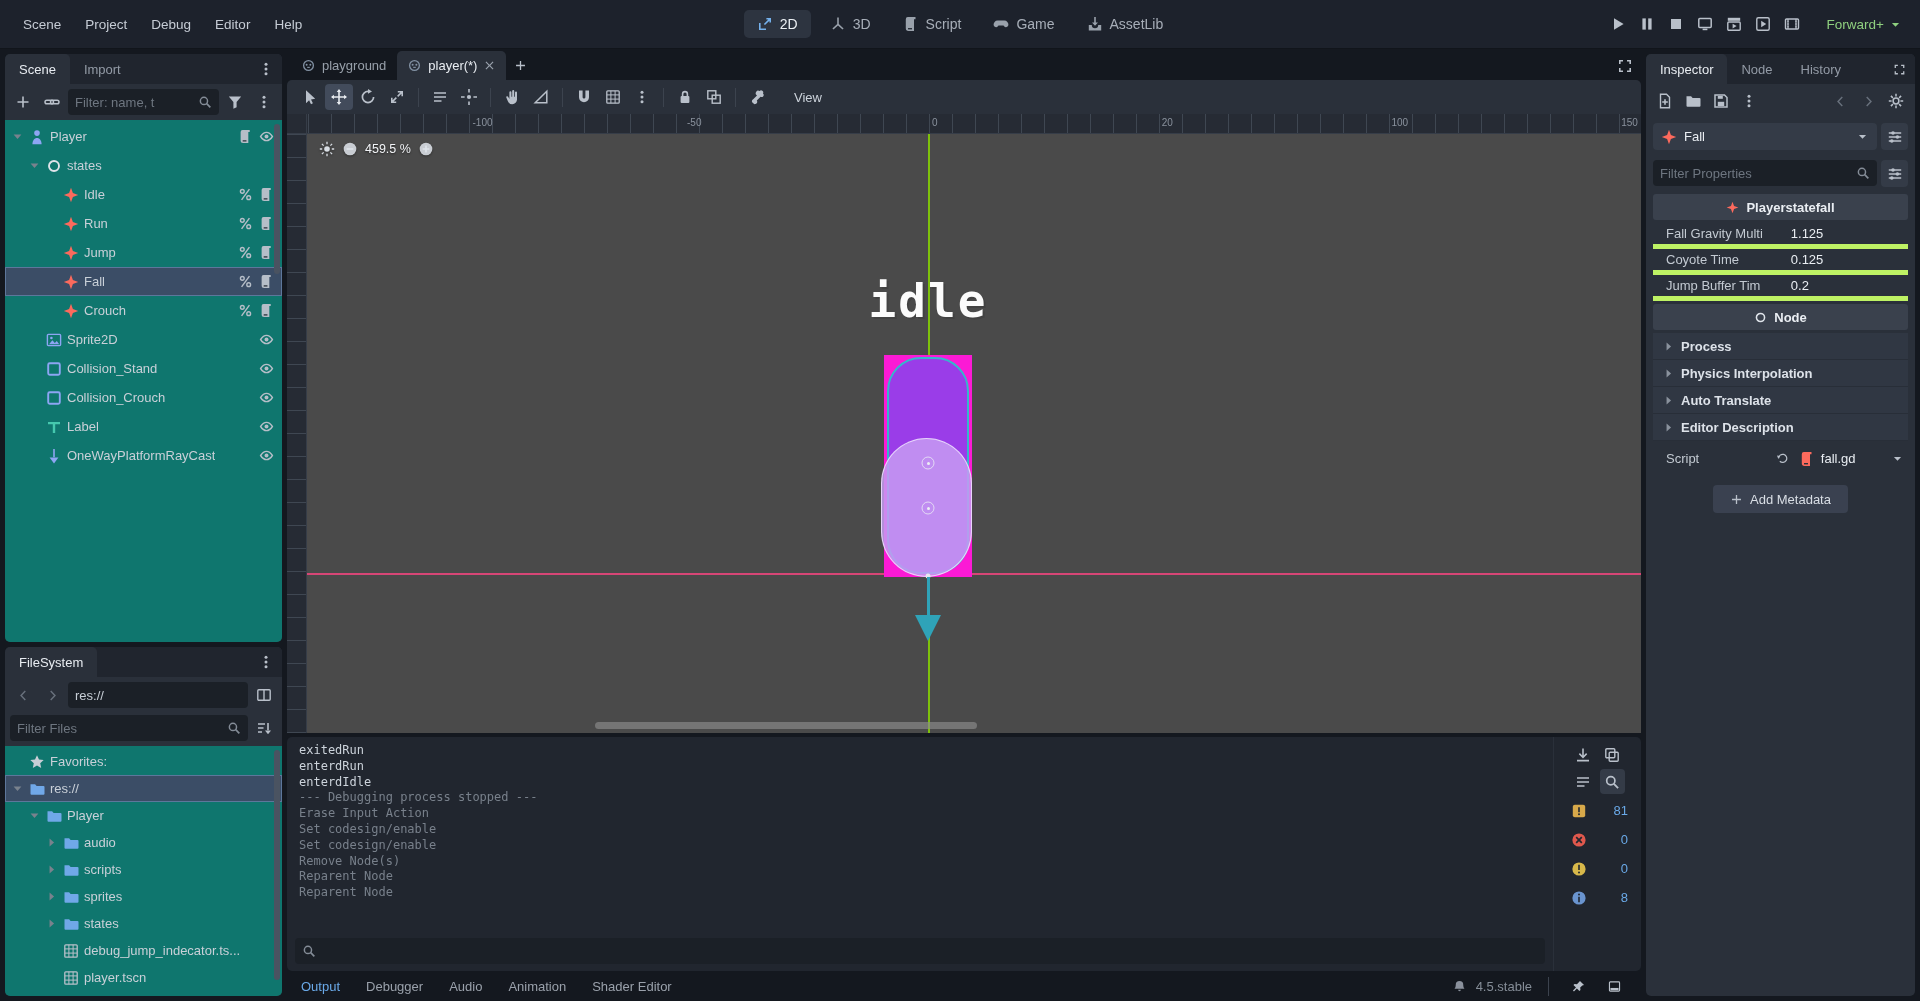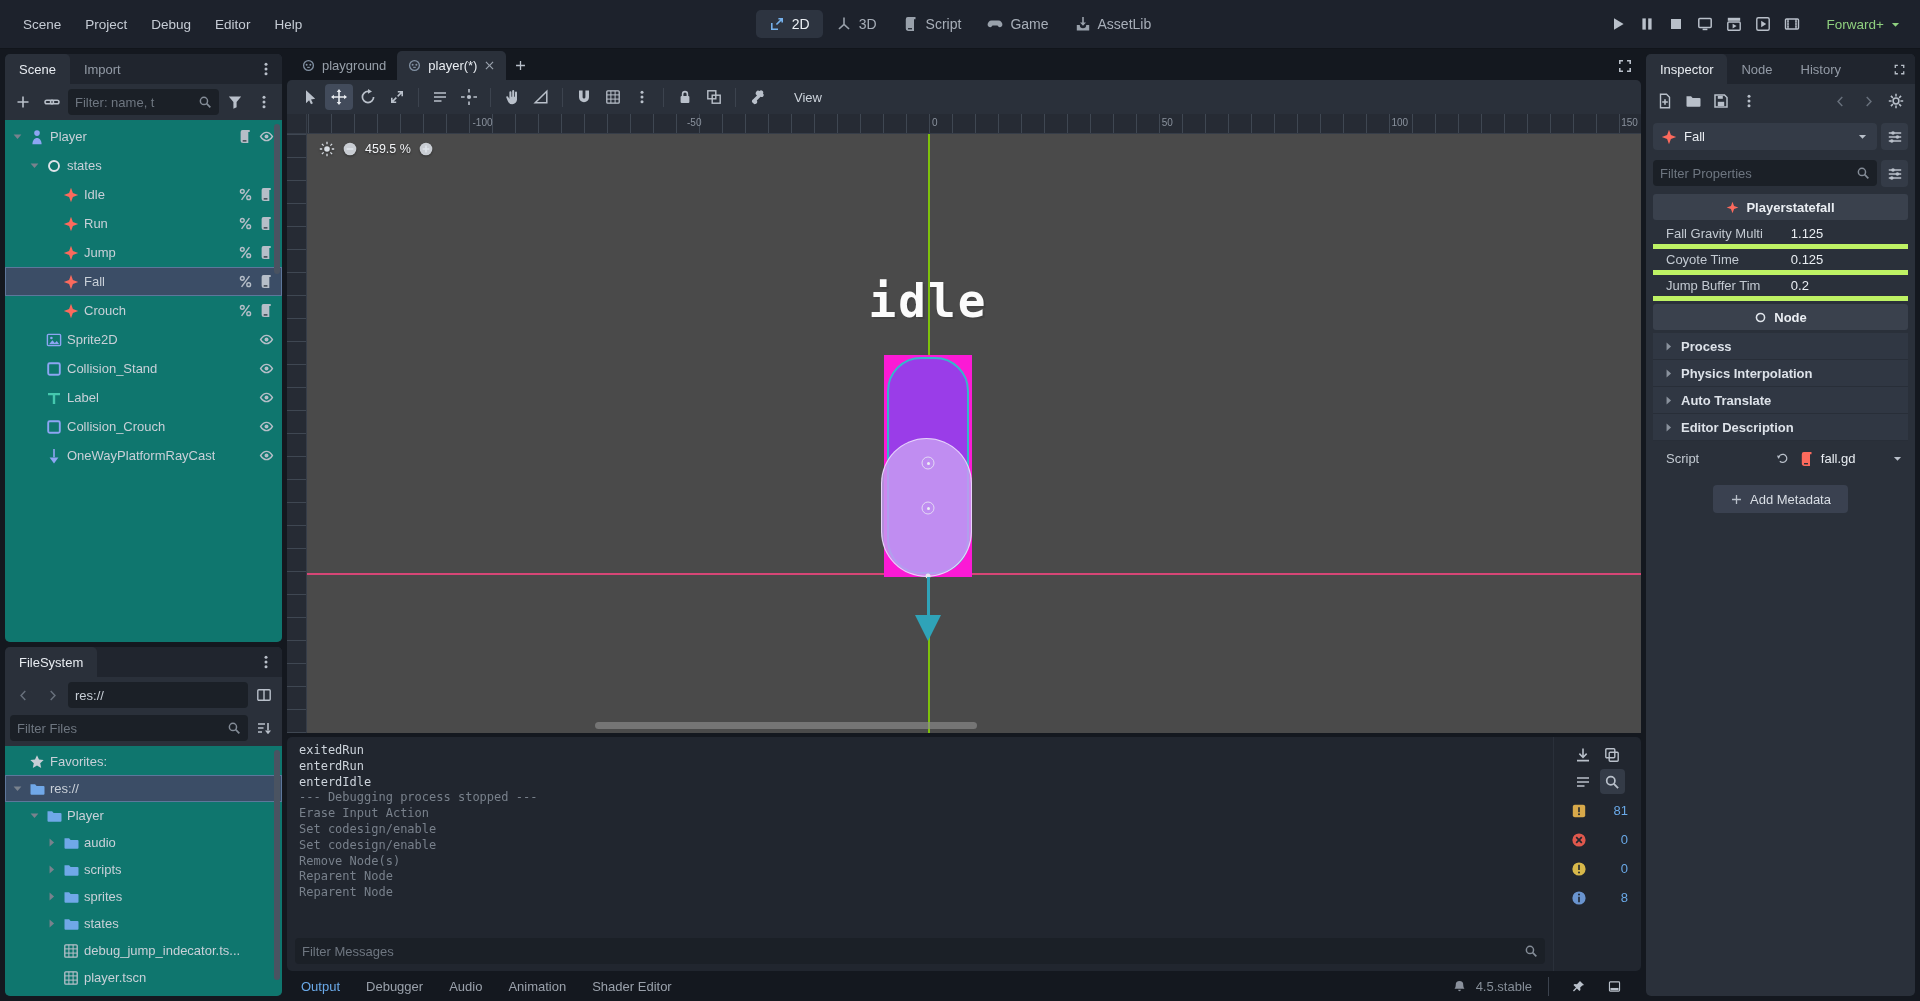--- a/index.html
+++ b/index.html
@@ -9,21 +9,21 @@
   .ic { display:inline-flex; width:16px; height:16px; flex:none; color:#b9c0ca; }
   .ic.sm { width:13px; height:13px; }
   .ic.xs { width:11px; height:11px; }
   .ic svg { width:100%; height:100%; display:block; }
   button { cursor:default; }
 
   
   .topbar { height:49px; background:#1d222c; border-bottom:1px solid #11151b; display:flex; align-items:center; padding:0 12px; }
   .tb-left { flex:1; display:flex; gap:2px; align-items:center; }
   .menu-item { padding:5px 11px; border-radius:4px; color:#c6ccd5; font-size:13.5px; }
-  .tb-center { display:flex; align-items:center; }
+  .tb-center { display:flex; gap:6px; align-items:center; }
   .ws { display:flex; gap:7px; align-items:center; padding:6px 13px; border-radius:5px; color:#a7aeb8; font-size:14px; }
   .ws .ic { color:#99a1ab; }
   .ws.active { background:#2d3440; color:#ecf0f4; }
   .ws.active .ic { color:#75b1ec; }
   .tb-right { flex:1; display:flex; justify-content:flex-end; align-items:center; }
   .playback { display:flex; gap:3px; }
   .icon-btn { background:none; border:none; color:#b9c0ca; display:inline-flex; align-items:center; justify-content:center; width:26px; height:26px; border-radius:4px; padding:0; }
   .icon-btn .ic { color:inherit; }
   .icon-btn.dim { color:#68707c; }
   .renderer { display:flex; align-items:center; gap:5px; padding:4px 6px 4px 12px; margin-left:10px; color:#8fd07f; font-size:13.5px; }
@@ -523,42 +523,42 @@
                 <span class="flex1"></span>
                 <span class="ic badge">
                   <svg viewBox="0 0 16 16" fill="currentColor" xmlns="http://www.w3.org/2000/svg">
                     <path d="M8 3.6C4.5 3.6 1.7 8 1.7 8S4.5 12.4 8 12.4 14.3 8 14.3 8 11.5 3.6 8 3.6z" fill="none" stroke="currentColor" stroke-width="1.5"></path>
                     <circle cx="8" cy="8" r="2.1"></circle>
                   </svg>
                 </span>
               </div>
               <div class="trow" style="padding-left:23px">
                 <span class="ic exp blank"></span>
-                <span class="ic ticon" style="color:#45c8ae">
-                  <svg viewBox="0 0 16 16" fill="currentColor" xmlns="http://www.w3.org/2000/svg">
-                    <path d="M2 3h12v2.2H9.2V14H6.8V5.2H2z"></path>
-                  </svg>
-                </span>
-                <span class="tlabel">Label</span>
+                <span class="ic ticon" style="color:#8da5f3">
+                  <svg viewBox="0 0 16 16" fill="currentColor" xmlns="http://www.w3.org/2000/svg">
+                    <rect x="2.2" y="2.2" width="11.6" height="11.6" rx="1.5" fill="none" stroke="currentColor" stroke-width="1.9"></rect>
+                  </svg>
+                </span>
+                <span class="tlabel">Collision_Crouch</span>
                 <span class="flex1"></span>
                 <span class="ic badge">
                   <svg viewBox="0 0 16 16" fill="currentColor" xmlns="http://www.w3.org/2000/svg">
                     <path d="M8 3.6C4.5 3.6 1.7 8 1.7 8S4.5 12.4 8 12.4 14.3 8 14.3 8 11.5 3.6 8 3.6z" fill="none" stroke="currentColor" stroke-width="1.5"></path>
                     <circle cx="8" cy="8" r="2.1"></circle>
                   </svg>
                 </span>
               </div>
               <div class="trow" style="padding-left:23px">
                 <span class="ic exp blank"></span>
-                <span class="ic ticon" style="color:#8da5f3">
-                  <svg viewBox="0 0 16 16" fill="currentColor" xmlns="http://www.w3.org/2000/svg">
-                    <rect x="2.2" y="2.2" width="11.6" height="11.6" rx="1.5" fill="none" stroke="currentColor" stroke-width="1.9"></rect>
-                  </svg>
-                </span>
-                <span class="tlabel">Collision_Crouch</span>
+                <span class="ic ticon" style="color:#45c8ae">
+                  <svg viewBox="0 0 16 16" fill="currentColor" xmlns="http://www.w3.org/2000/svg">
+                    <path d="M2 3h12v2.2H9.2V14H6.8V5.2H2z"></path>
+                  </svg>
+                </span>
+                <span class="tlabel">Label</span>
                 <span class="flex1"></span>
                 <span class="ic badge">
                   <svg viewBox="0 0 16 16" fill="currentColor" xmlns="http://www.w3.org/2000/svg">
                     <path d="M8 3.6C4.5 3.6 1.7 8 1.7 8S4.5 12.4 8 12.4 14.3 8 14.3 8 11.5 3.6 8 3.6z" fill="none" stroke="currentColor" stroke-width="1.5"></path>
                     <circle cx="8" cy="8" r="2.1"></circle>
                   </svg>
                 </span>
               </div>
               <div class="trow" style="padding-left:23px">
                 <span class="ic exp blank"></span>
@@ -932,21 +932,21 @@
               </button>
             </div>
           <div class="view-menu"><span>View</span></div>
         </div>
         <div class="viewport">
           <div class="ruler-corner"></div>
           <div class="ruler-top" id="ruler-top">
               <span class="rlabel" style="left:161.5px">-100</span>
               <span class="rlabel" style="left:376px">-50</span>
               <span class="rlabel" style="left:621px">0</span>
-              <span class="rlabel" style="left:850.75px">50</span>
+              <span class="rlabel" style="left:850.75px">20</span>
               <span class="rlabel" style="left:1080.5px">100</span>
               <span class="rlabel" style="left:1310.25px">150</span>
             </div>
           <div class="ruler-left"></div>
           <div class="canvas">
             <div class="axis-v" style="background: rgb(135, 214, 0);"></div>
             <div class="axis-h" style="background: rgb(240, 69, 126);"></div>
             <div class="idle-label">idle</div>
             <div class="sprite-rect" style="background: rgb(251, 26, 213);"></div>
             <div class="body-capsule" style="background: rgb(154, 61, 232); border: 2px solid rgb(53, 183, 204);"></div>
@@ -995,21 +995,20 @@
               <div class="log-line dim">--- Debugging process stopped ---</div>
               <div class="log-line dim">Erase Input Action</div>
               <div class="log-line dim">Set codesign/enable</div>
               <div class="log-line dim">Set codesign/enable</div>
               <div class="log-line dim">Remove Node(s)</div>
               <div class="log-line dim">Reparent Node</div>
               <div class="log-line dim">Reparent Node</div>
             </div>
           <div class="output-filter">
             <div class="field flex1">
-              <input placeholder="Filter Messages" style="">
               <span class="ic">
                   <svg viewBox="0 0 16 16" fill="currentColor" xmlns="http://www.w3.org/2000/svg">
                     <circle cx="6.8" cy="6.8" r="4.1" fill="none" stroke="currentColor" stroke-width="1.7"></circle>
                     <path d="M9.9 9.9l4.2 4.2" stroke="currentColor" stroke-width="1.9" fill="none"></path>
                   </svg>
                 </span>
             </div>
           </div>
         </div>
         <div class="output-side">

